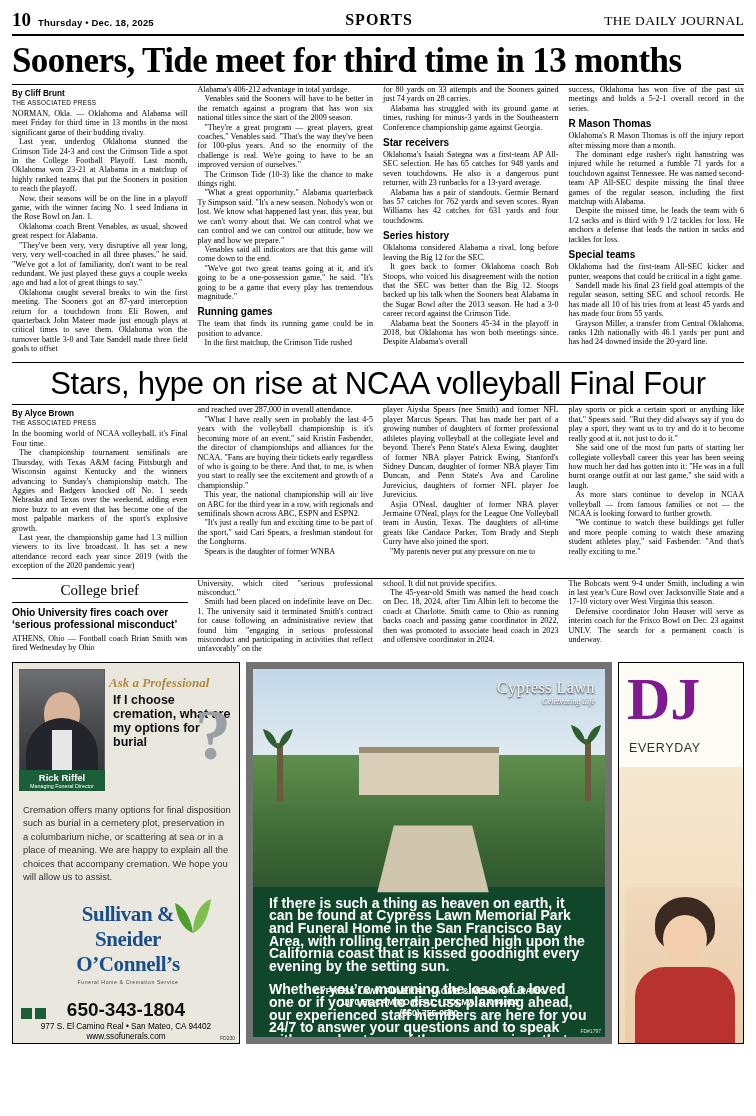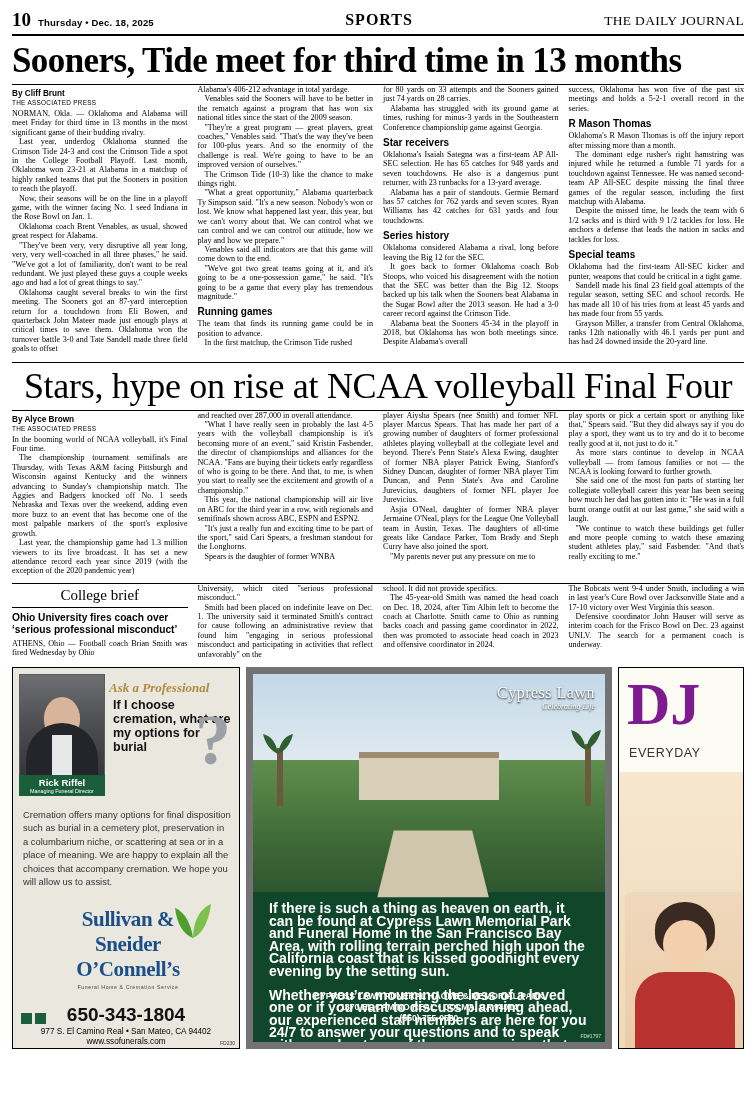--- a/index.html
+++ b/index.html
@@ -51,22 +51,22 @@
   .subhead {
     font-family:"Liberation Sans", sans-serif;
     font-weight:bold;
     font-size:10px;
     margin:5px 0 2px 0;
   }
 
   
   .rule-med { border-top:1.5px solid #000; margin:8px 0 0 0; }
   .headline2 {
-    font-family:Liberation Serif, serif;
-    font-size:36px;
+    font-family:Liberation Sans, sans-serif;
+    font-size:31px;
     line-height:1.03;
     margin:5px 0 5px 0;
     letter-spacing:-0.3px;
     text-align:center;
   }
 
   
   .brief-box { border-top:1px solid #000; margin-top:7px; padding-top:0; }
   .brief-title {
     font-family:"Liberation Serif", serif;
@@ -266,22 +266,22 @@
       <p class="body">"It's just a really fun and exciting time to be part of the sport," said Cari Spears, a freshman standout for the Longhorns.</p>
       <p class="body">Spears is the daughter of former WNBA</p>
     </div>
     <div class="col">
       <p class="body first">player Aiysha Spears (nee Smith) and former NFL player Marcus Spears. That has made her part of a growing number of daughters of former professional athletes playing volleyball at the collegiate level and beyond. There's Penn State's Alexa Ewing, daughter of former NBA player Patrick Ewing, Stanford's Sidney Duncan, daughter of former NBA player Tim Duncan, and Penn State's Ava and Caroline Jurevicius, daughters of former NFL player Joe Jurevicius.</p>
       <p class="body">Asjia O'Neal, daughter of former NBA player Jermaine O'Neal, plays for the League One Volleyball team in Austin, Texas. The daughters of all-time greats like Candace Parker, Tom Brady and Steph Curry have also joined the sport.</p>
       <p class="body">"My parents never put any pressure on me to</p>
     </div>
     <div class="col">
       <p class="body first">play sports or pick a certain sport or anything like that," Spears said. "But they did always say if you do play a sport, they want us to try and do it to become really good at it, not just to do it."</p>
+      <p class="body">She said one of the most fun parts of starting her collegiate volleyball career this year has been seeing how much her dad has gotten into it: "He was in a full burnt orange outfit at our last game," she said with a laugh.</p>
       <p class="body">As more stars continue to develop in NCAA volleyball — from famous families or not — the NCAA is looking forward to further growth.</p>
-      <p class="body">She said one of the most fun parts of starting her collegiate volleyball career this year has been seeing how much her dad has gotten into it: "He was in a full burnt orange outfit at our last game," she said with a laugh.</p>
       <p class="body">"We continue to watch these buildings get fuller and more people coming to watch these amazing student athletes play," said Fasbender. "And that's really exciting to me."</p>
     </div>
   </div>
 
   <div class="brief-box">
     <div class="cols">
       <div class="col">
         <div class="brief-title">College brief</div>
         <div class="brief-head">Ohio University fires coach over ‘serious professional misconduct’</div>
         <p class="body first">ATHENS, Ohio — Football coach Brian Smith was fired Wednesday by Ohio</p>

